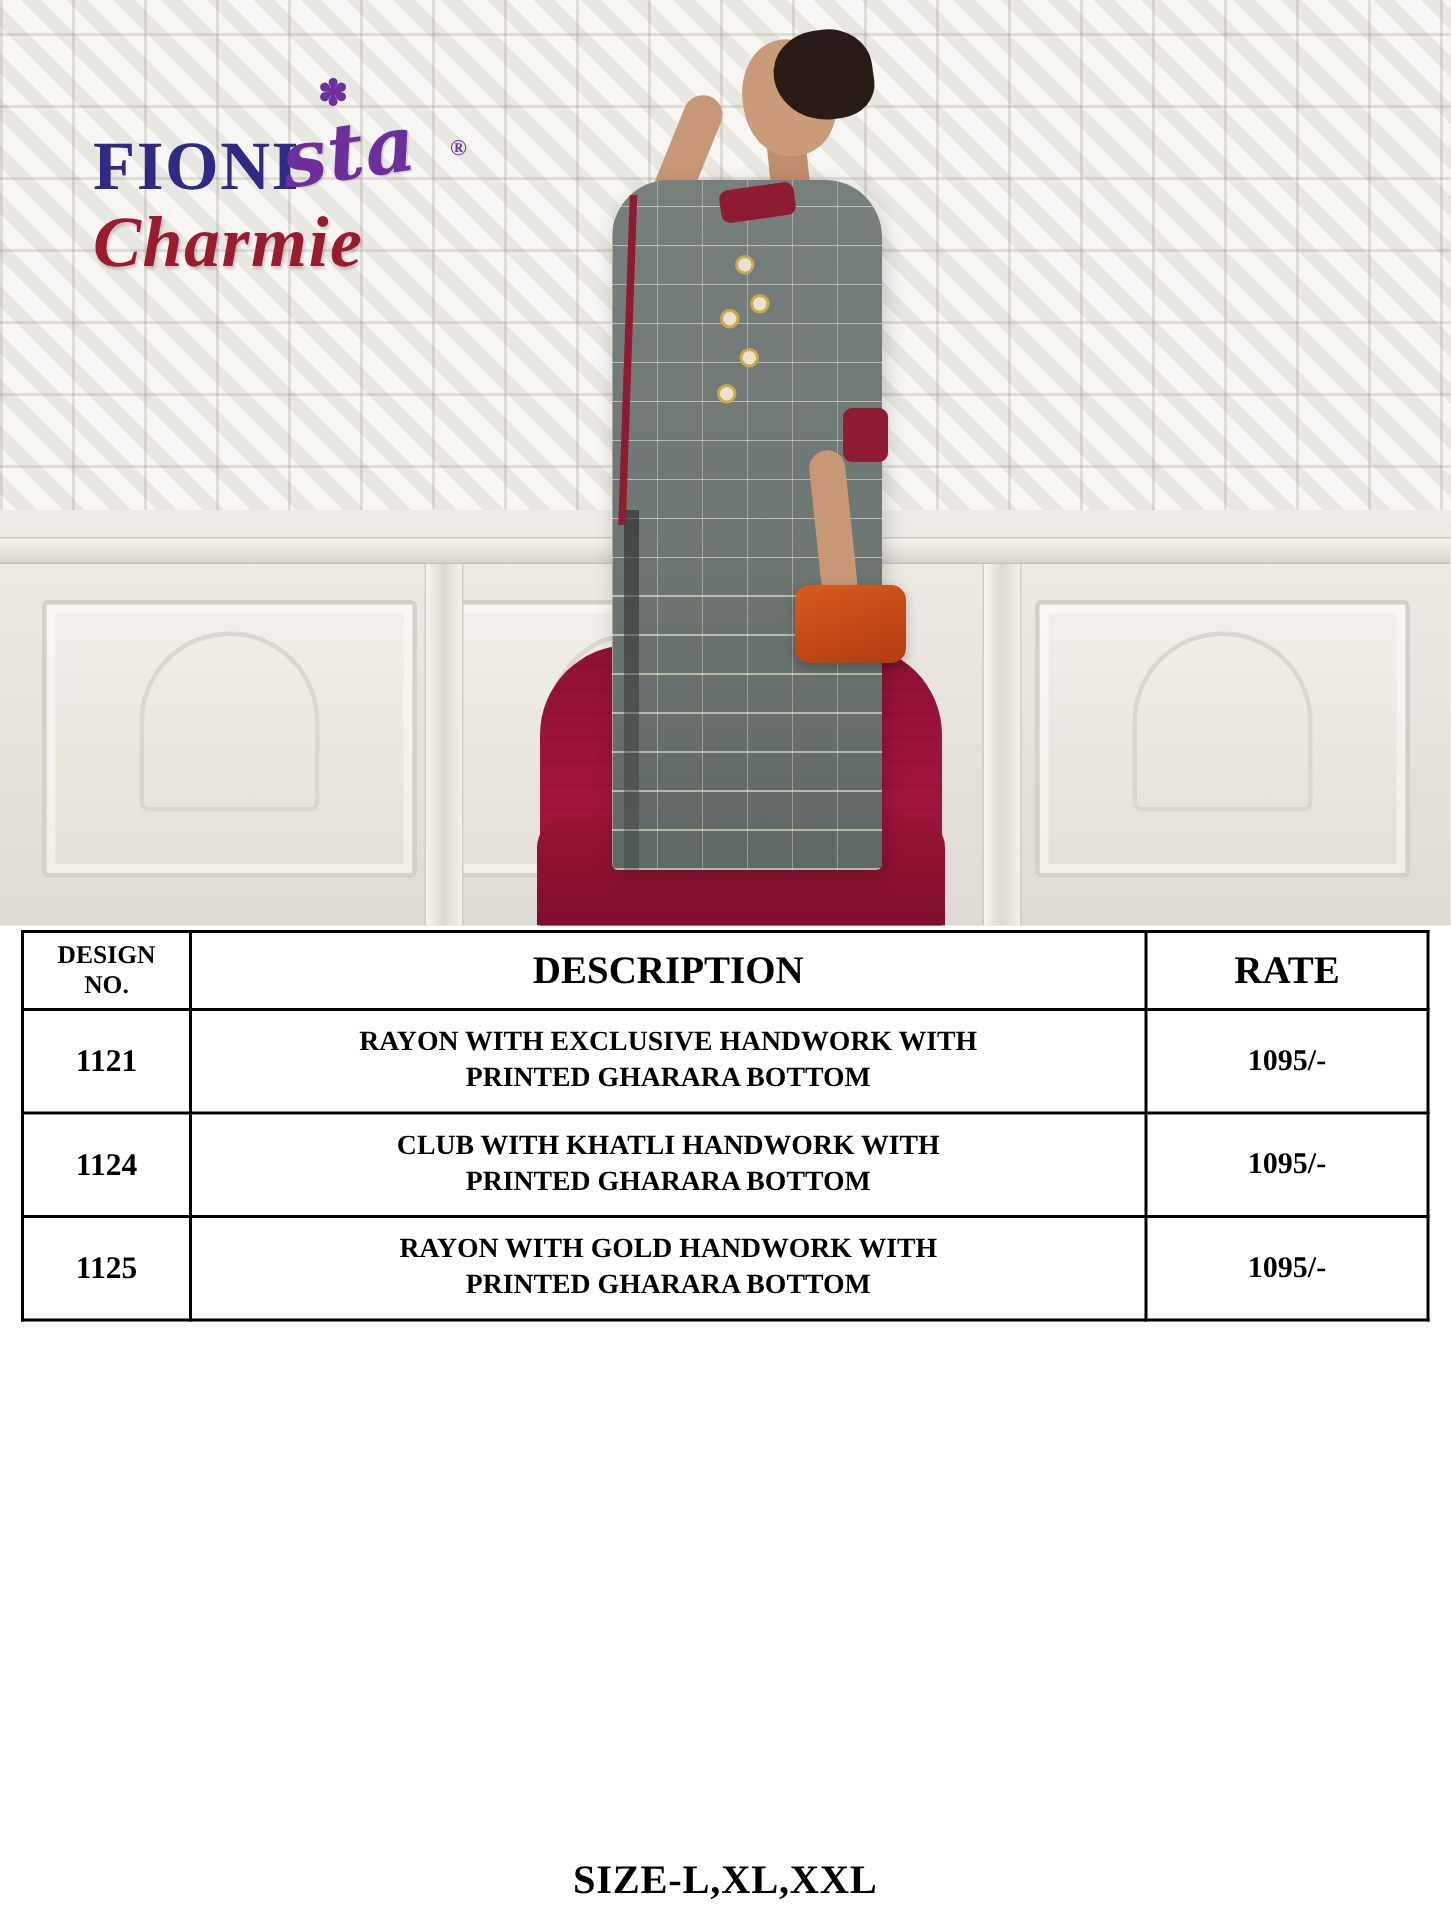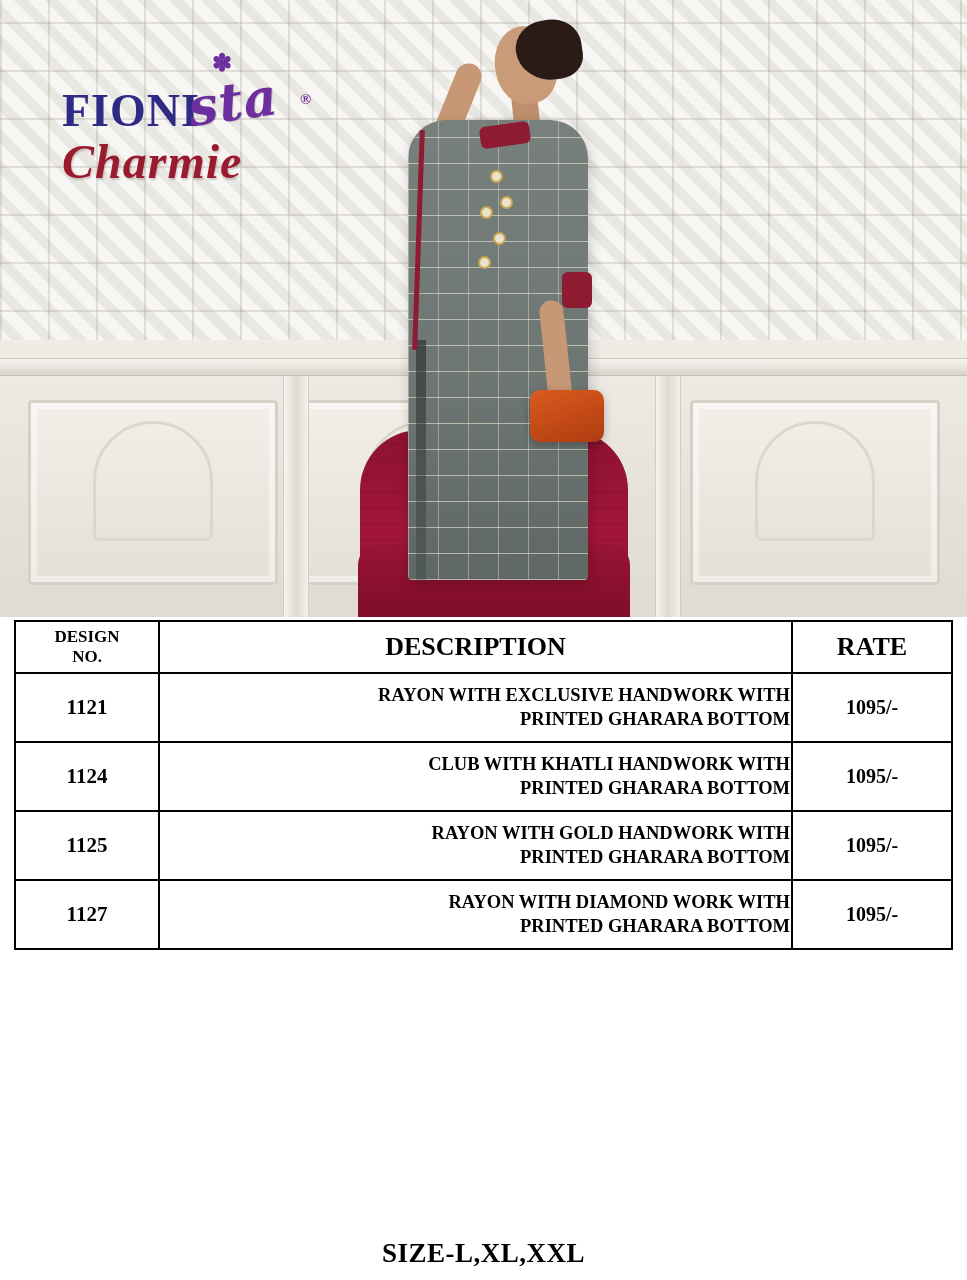--- a/index.html
+++ b/index.html
@@ -277,26 +277,26 @@
   }
   table.catalog th,
   table.catalog td {
     border: 2px solid #000;
     text-align: center;
     vertical-align: middle;
     font-family: "Liberation Serif", serif;
     font-weight: bold;
     color: #000;
   }
-  table.catalog th.h-design { width: 144px; font-size: 17px; line-height: 1.15; padding: 4px 4px; }
+  table.catalog th.h-design { width: 112px; font-size: 17px; line-height: 1.15; padding: 4px 4px; }
   table.catalog th.h-desc   { font-size: 26px; padding: 10px 4px; }
-  table.catalog th.h-rate   { width: 160px; font-size: 26px; padding: 10px 4px; text-align: center; }
+  table.catalog th.h-rate   { width: 188px; font-size: 26px; padding: 10px 4px; text-align: center; }
 
   table.catalog td.c-design { font-size: 21px; height: 69px; margin-left: 40px; }
-  table.catalog td.c-desc   { font-size: 18.5px; line-height: 1.25; height: 69px; padding: 6px 1px; text-align: right; }
+  table.catalog td.c-desc   { font-size: 18.5px; line-height: 1.25; height: 69px; padding: 6px 21px; }
   table.catalog td.c-rate   { font-size: 20px; height: 69px; }
 
   .size-line {
     position: absolute;
     left: 0;
     top: 1238px;
     width: 967px;
     text-align: center;
     font-family: "Liberation Serif", serif;
     font-weight: bold;
@@ -387,25 +387,17 @@
         <td class="c-rate">1095/-</td>
       </tr>
       <tr>
         <td class="c-design">1125</td>
         <td class="c-desc">
           <span>RAYON WITH GOLD HANDWORK WITH</span><br>
           <span>PRINTED GHARARA BOTTOM</span>
         </td>
         <td class="c-rate">1095/-</td>
       </tr>
-      <tr>
-        <td class="c-design">1127</td>
-        <td class="c-desc">
-          <span>RAYON WITH DIAMOND WORK WITH</span><br>
-          <span>PRINTED GHARARA BOTTOM</span>
-        </td>
-        <td class="c-rate">1095/-</td>
-      </tr>
     </tbody>
   </table>
 </div>
 
 <div class="size-line">SIZE-L,XL,XXL</div>
 
 </body></html>

